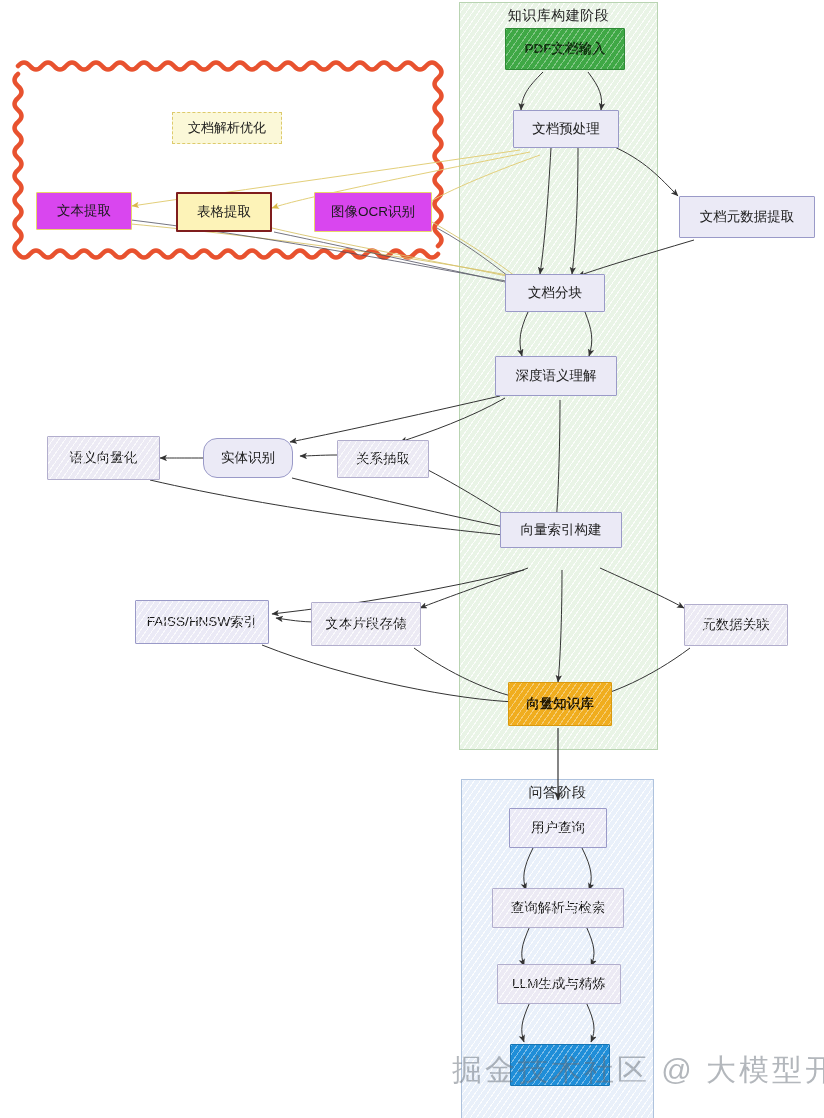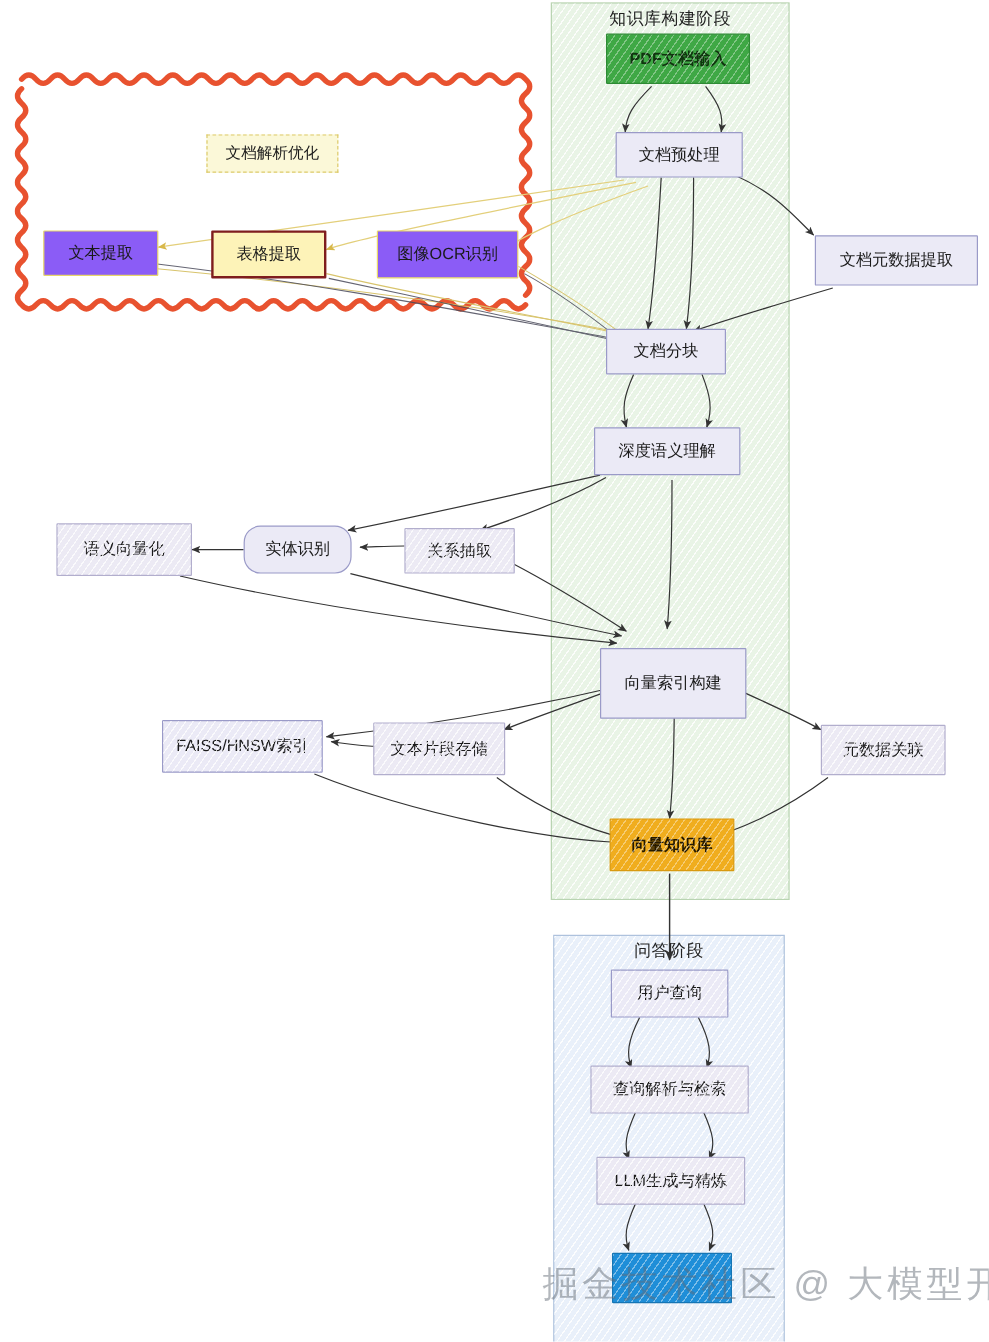--- a/index.html
+++ b/index.html
@@ -75,21 +75,21 @@
   .n-blue{
     background:#1f8ed8;border:1px solid #1675b4;color:#04263c;font-weight:600;
   }
   .n-blue::after{
     content:"";position:absolute;inset:0;pointer-events:none;
     background-image:repeating-linear-gradient(125deg,
        rgba(255,255,255,.42) 0px, rgba(255,255,255,.42) 1px,
        rgba(255,255,255,0) 1px, rgba(255,255,255,0) 5px);
   }
   .n-yellow{
-    background:#8b5cf6;border:1.5px solid #e8d66a;color:#1a1a1a;
+    background:#d946ef;border:1.5px solid #e8d66a;color:#1a1a1a;
   }
   .n-yellow-strong{
     background:#fdf3b8;border:2px solid #7f1d1d;color:#1a1a1a;
   }
   .label-tag{
     position:absolute;box-sizing:border-box;
     display:flex;align-items:center;justify-content:center;
     background:#fbf8d8;border:1px dashed #ddca6c;
     font-size:13px;color:#1a1a1a;
   }
@@ -244,21 +244,21 @@
   </div>
 
   <div class="node n-lav" style="left:505px;top:274px;width:100px;height:38px;">
     <span>文档分块</span>
   </div>
 
   <div class="node n-lav" style="left:495px;top:356px;width:122px;height:40px;">
     <span>深度语义理解</span>
   </div>
 
-  <div class="node n-lav" style="left:500px;top:540px;width:122px;height:59px;">
+  <div class="node n-lav" style="left:500px;top:512px;width:122px;height:36px;">
     <span>向量索引构建</span>
   </div>
 
   <div class="node n-orange" style="left:508px;top:682px;width:104px;height:44px;">
     <span>向量知识库</span>
   </div>
 
   <div class="node n-yellow" style="left:36px;top:192px;width:96px;height:38px;">
     <span>文本提取</span>
   </div>

